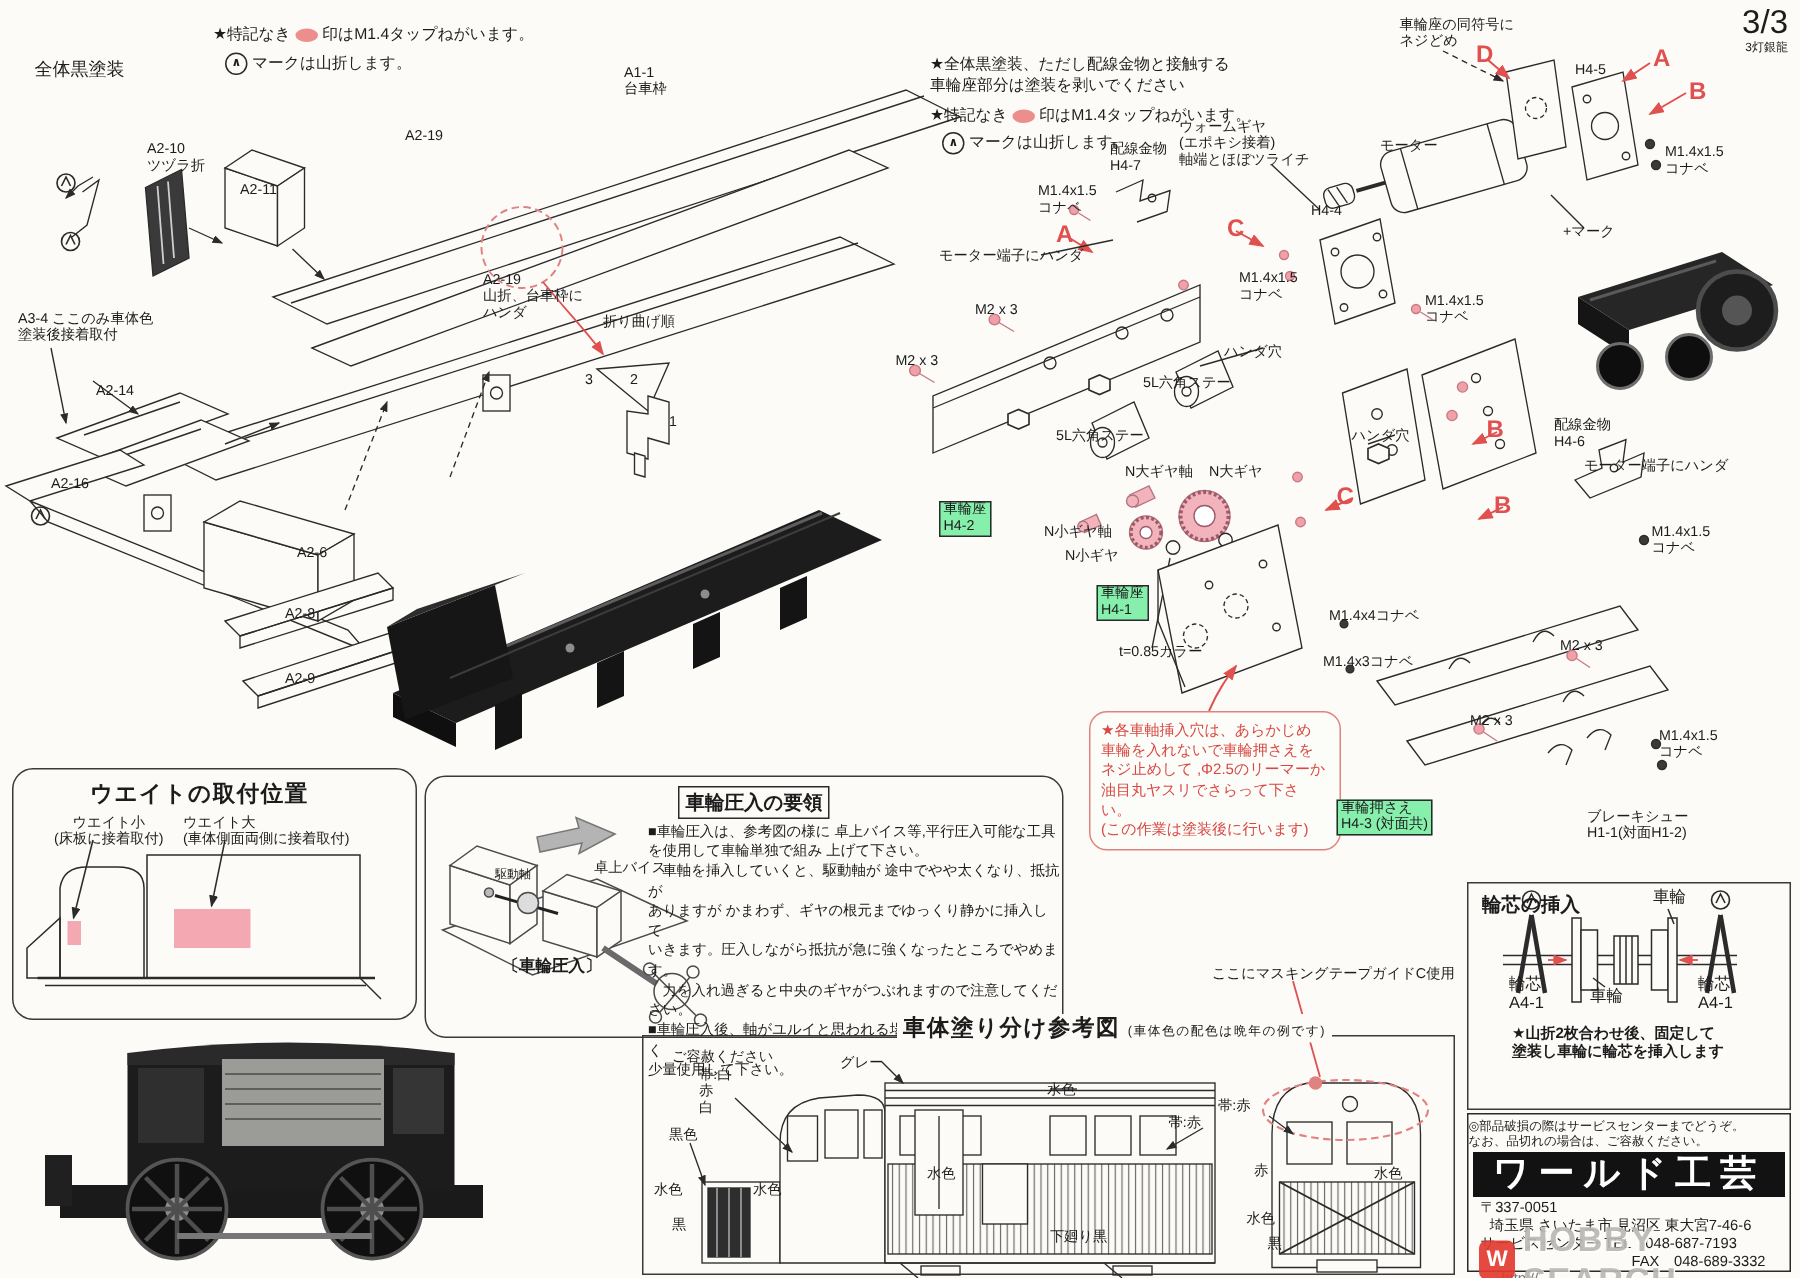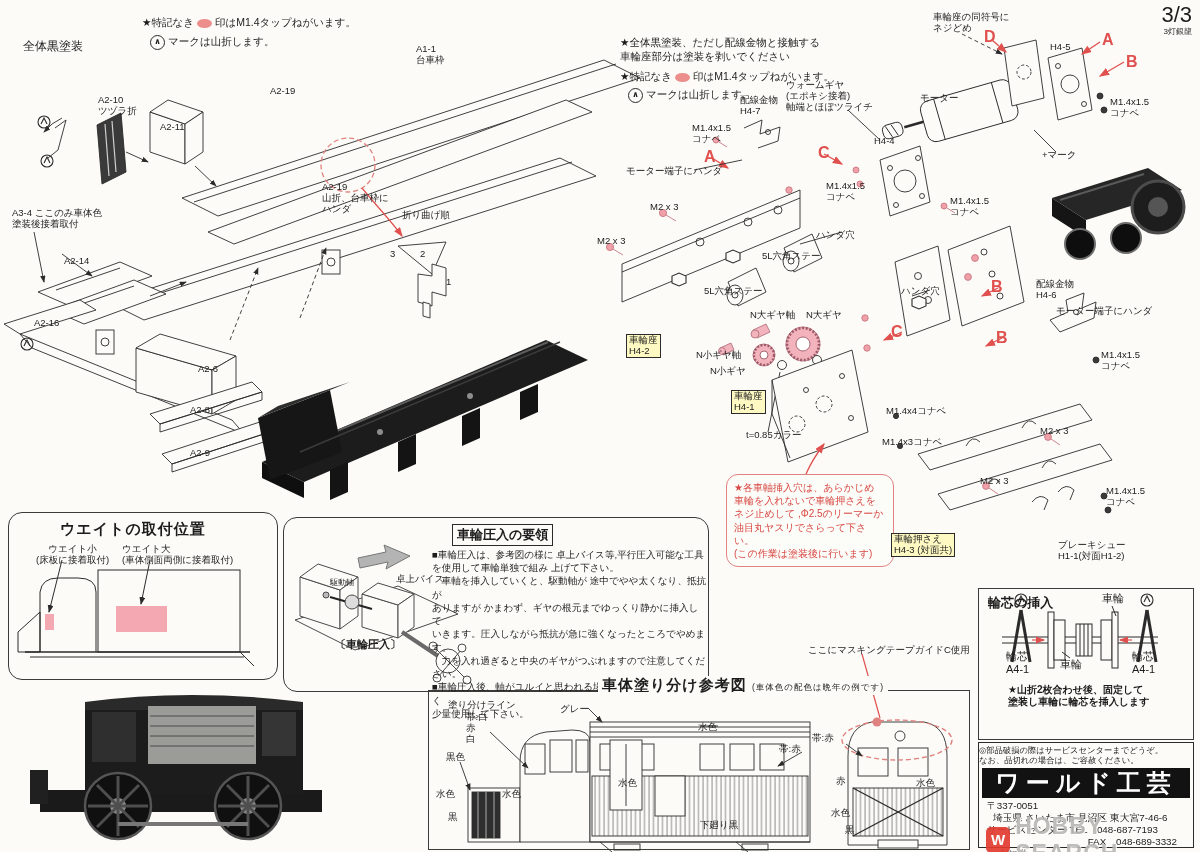--- a/index.html
+++ b/index.html
@@ -2,21 +2,21 @@
 <html><head>
 <meta charset="utf-8">
 <style>
   html,body{margin:0;padding:0;background:#888;}
   #canvas{position:relative;width:1200px;height:852px;background:#fcfbf8;overflow:hidden;
           font-family:"Liberation Sans","DejaVu Sans",sans-serif;color:#1c1c1c;}
   #artwork{position:absolute;left:0;top:0;z-index:2;}
   .abs{position:absolute;}
   .dlabel{position:absolute;font-size:9.5px;line-height:1.15;color:#1c1c1c;white-space:pre-line;z-index:6;}
   .dlabel.red{color:#e0504e;font-weight:bold;font-size:16px;line-height:1;}
-  .dlabel.boxed{border:1px solid #2a2a2a;padding:0 2px;background:#fef9c3;}
+  .dlabel.boxed{border:1px solid #2a2a2a;padding:0 2px;background:#86efac;}
   .dlabel.lg{font-size:11px;font-weight:normal;}
   .sect-title{font-size:23px;font-weight:bold;letter-spacing:2px;z-index:6;}
   .sub{font-size:12px;z-index:6;}
   .note{font-size:10.5px;z-index:6;white-space:nowrap;}
   .bullet{display:inline-block;width:15px;height:9px;background:#ec8f8c;border-radius:50%;vertical-align:middle;margin:0 3px;}
   .foldmark{display:inline-block;width:13px;height:13px;border:1.2px solid #2a2a2a;border-radius:50%;
             font-size:8px;line-height:12px;text-align:center;vertical-align:middle;margin-right:3px;font-weight:bold;}
   .pagebox{right:8px;top:4px;text-align:right;z-index:6;}
   .pagenum{font-size:22px;font-weight:normal;line-height:1;}
   .pagekit{font-size:8px;}
@@ -593,21 +593,21 @@
       <span class="dlabel" style="left: 1040px; top: 426px;">M2 x 3</span>
       <span class="dlabel" style="left: 980px; top: 476px;">M2 x 3</span>
       <span class="dlabel" style="left: 1106px; top: 486px;">M1.4x1.5
 コナベ</span>
       <span class="dlabel" style="left: 1058px; top: 540px;">ブレーキシュー
 H1-1(対面H1-2)</span>
       <span class="dlabel boxed" style="left: 891px; top: 533px;">車輪押さえ
 H4-3 (対面共)</span>
     </div>
   <div id="paint-labels" class="abs" style="inset:0;">
-      <span class="dlabel" style="left: 448px; top: 700px;">塗り分けライン</span>
+      <span class="dlabel" style="left: 448px; top: 700px;">ご容赦ください</span>
       <span class="dlabel" style="left: 560px; top: 704px;">グレー</span>
       <span class="dlabel" style="left: 466px; top: 712px;">帯:白
 赤
 白</span>
       <span class="dlabel" style="left: 446px; top: 752px;">黒色</span>
       <span class="dlabel" style="left: 436px; top: 789px;">水色</span>
       <span class="dlabel" style="left: 502px; top: 789px;">水色</span>
       <span class="dlabel" style="left: 448px; top: 812px;">黒</span>
       <span class="dlabel" style="left: 618px; top: 778px;">水色</span>
       <span class="dlabel" style="left: 698px; top: 722px;">水色</span>

